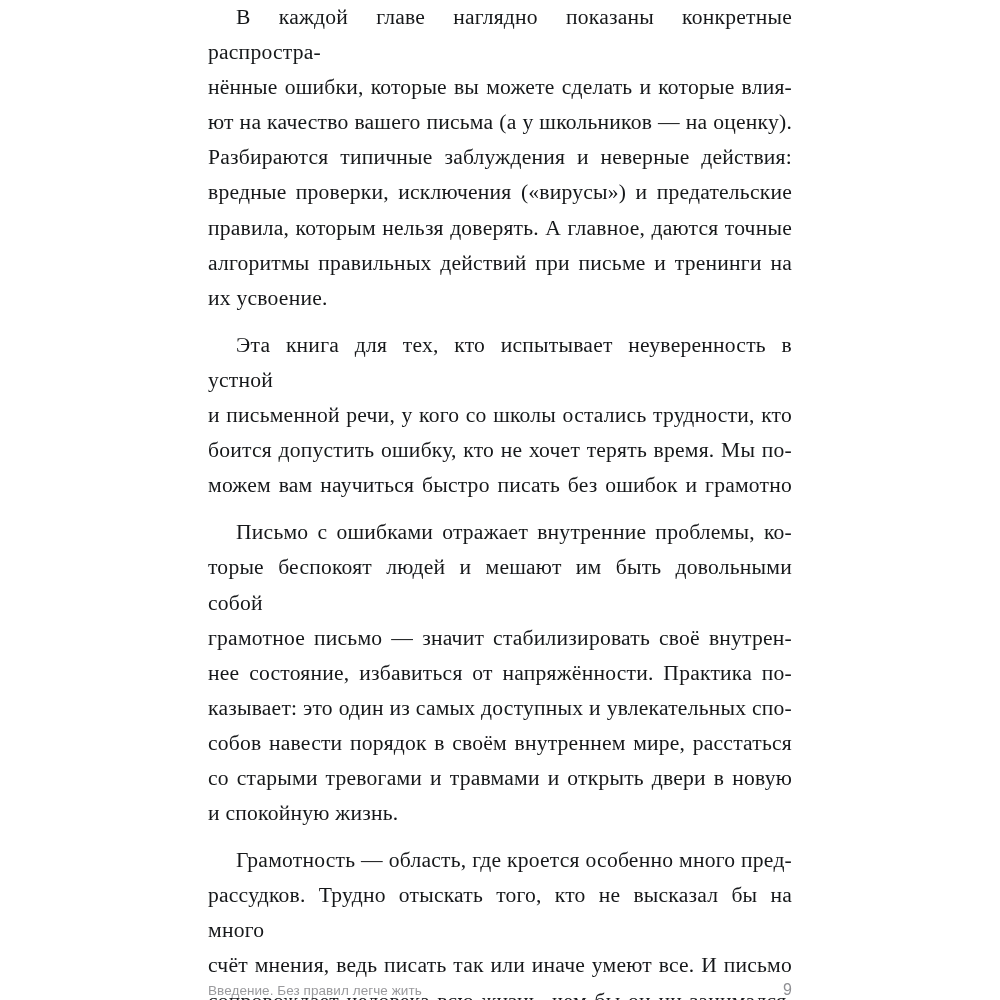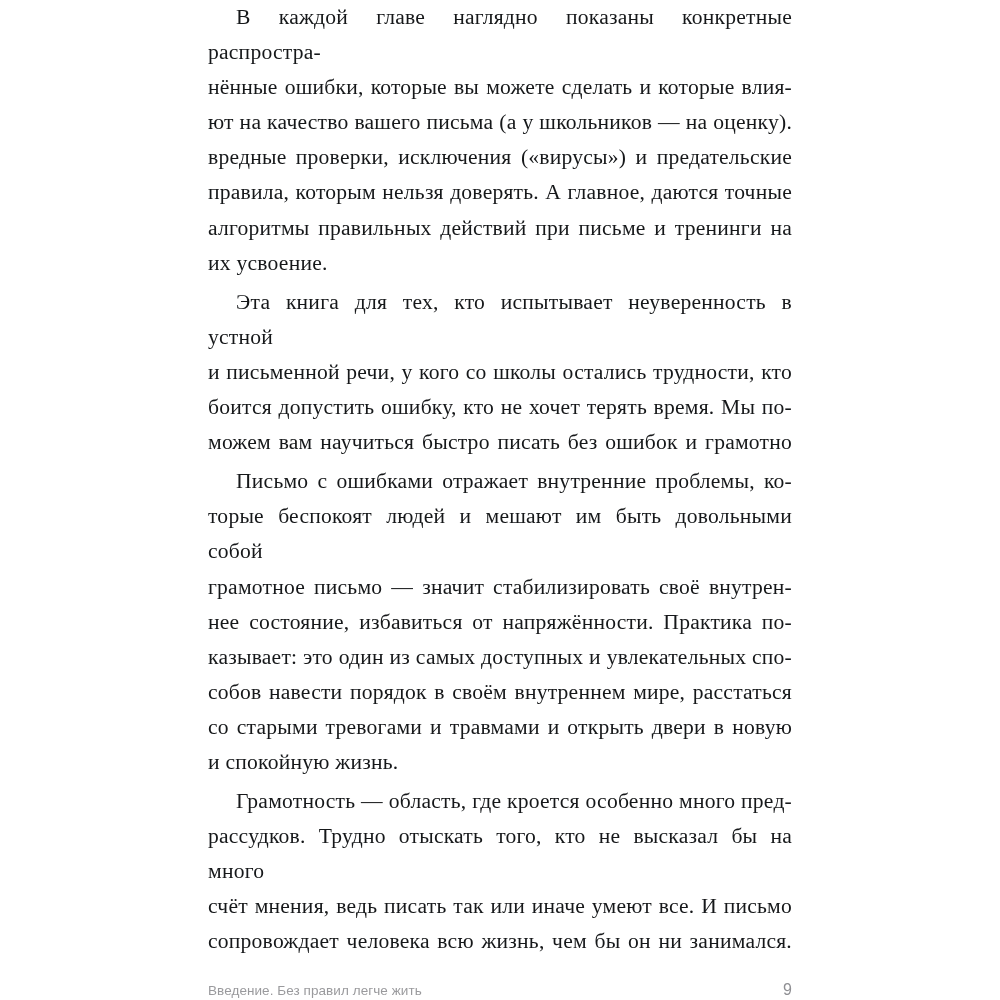--- a/index.html
+++ b/index.html
@@ -38,21 +38,21 @@
     text-align: justify;
     text-justify: inter-word;
     font-family: "Liberation Serif", "DejaVu Serif", serif;
     font-size: 21.6px;
     line-height: 35.1px;
     color: #16181a;
     letter-spacing: 0.01em;
     word-spacing: 0.004em;
     hyphens: manual;
   }
-  .para + .para { margin-top: 4px; }
+  .para + .para { margin-top: 12px; }
 
   
   .para .ln {
     display: block;
     text-indent: 0;
     white-space: nowrap;
   }
   .para .ln.j {
     
     text-align: justify;
@@ -94,20 +94,21 @@
 </head>
 <body>
 
 <div id="page">
 
   <div id="textblock">
       <p class="para">
         <span class="ln first j">В каждой главе наглядно показаны конкретные распростра-</span>
         <span class="ln j">нённые ошибки, которые вы можете сделать и которые влия-</span>
         <span class="ln j">ют на качество вашего письма (а у школьников — на оценку).</span>
+        <span class="ln j">Разбираются типичные заблуждения и неверные действия:</span>
         <span class="ln j">вредные проверки, исключения («вирусы») и предательские</span>
         <span class="ln j">правила, которым нельзя доверять. А главное, даются точные</span>
         <span class="ln j">алгоритмы правильных действий при письме и тренинги на</span>
         <span class="ln last">их усвоение.</span>
       </p>
       <p class="para">
         <span class="ln first j">Эта книга для тех, кто испытывает неуверенность в устной</span>
         <span class="ln j">и письменной речи, у кого со школы остались трудности, кто</span>
         <span class="ln j">боится допустить ошибку, кто не хочет терять время. Мы по-</span>
         <span class="ln j">можем вам научиться быстро писать без ошибок и грамотно</span>

